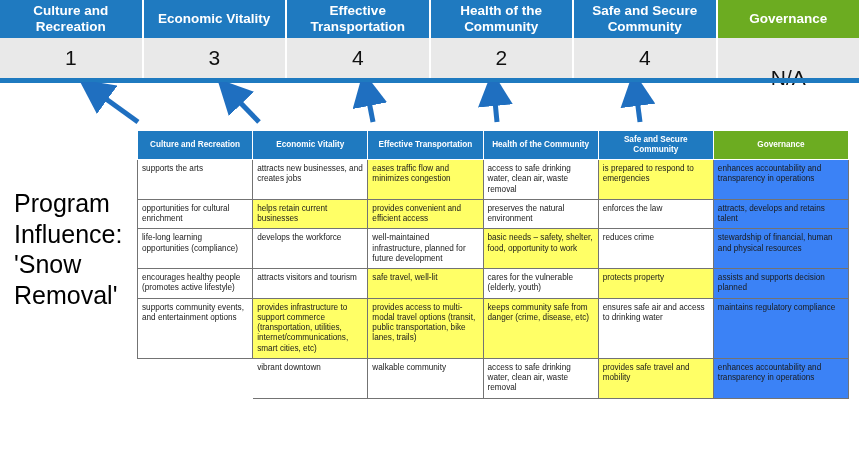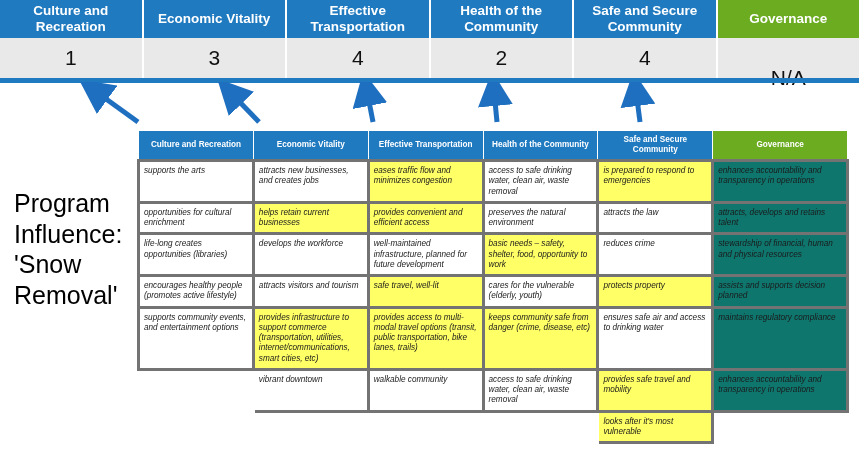--- a/index.html
+++ b/index.html
@@ -117,31 +117,30 @@
     vertical-align: middle;
   }
   #matrix th.gov {
     background: #6cac21;
   }
   #matrix td {
     font-size: 8.2px;
     color: #1a1a1a;
     vertical-align: top;
     padding: 4px 4px;
-    border: 3px solid #737373;
+    border: 1px solid #737373;
     line-height: 1.25;
     background: #ffffff;
-    font-style: italic;
   }
   #matrix td.hl {
     background: #ffff66;
     margin-left: 36px;
   }
   #matrix td.gray {
-    background: #0f766e;
+    background: #3b82f6;
   }
   #matrix td.blank {
     background: #ffffff;
     border-color: #ffffff;
   }
   #matrix col.c1 { width: 16.2%; }
   #matrix col.c2 { width: 16.2%; }
   #matrix col.c3 { width: 16.2%; }
   #matrix col.c4 { width: 16.2%; }
   #matrix col.c5 { width: 16.2%; }
@@ -211,25 +210,25 @@
         <td class="hl">eases traffic flow and minimizes congestion</td>
         <td>access to safe drinking water, clean air, waste removal</td>
         <td class="hl">is prepared to respond to emergencies</td>
         <td class="gray">enhances accountability and transparency in operations</td>
       </tr>
       <tr>
         <td>opportunities for cultural enrichment</td>
         <td class="hl">helps retain current businesses</td>
         <td class="hl">provides convenient and efficient access</td>
         <td>preserves the natural environment</td>
-        <td>attracts the law</td>
+        <td>enforces the law</td>
         <td class="gray">attracts, develops and retains talent</td>
       </tr>
       <tr>
-        <td>life-long creates opportunities (libraries)</td>
+        <td>life-long learning opportunities (compliance)</td>
         <td>develops the workforce</td>
         <td>well-maintained infrastructure, planned for future development</td>
         <td class="hl">basic needs – safety, shelter, food, opportunity to work</td>
         <td>reduces crime</td>
         <td class="gray">stewardship of financial, human and physical resources</td>
       </tr>
       <tr>
         <td>encourages healthy people (promotes active lifestyle)</td>
         <td>attracts visitors and tourism</td>
         <td class="hl">safe travel, well-lit</td>
@@ -246,22 +245,14 @@
         <td class="gray">maintains regulatory compliance</td>
       </tr>
       <tr>
         <td class="blank"></td>
         <td>vibrant downtown</td>
         <td>walkable community</td>
         <td>access to safe drinking water, clean air, waste removal</td>
         <td class="hl">provides safe travel and mobility</td>
         <td class="gray">enhances accountability and transparency in operations</td>
       </tr>
-      <tr>
-        <td class="blank"></td>
-        <td class="blank"></td>
-        <td class="blank"></td>
-        <td class="blank"></td>
-        <td class="hl">looks after it's most vulnerable</td>
-        <td class="blank"></td>
-      </tr>
     </tbody>
 </table>
 
 </body></html>

